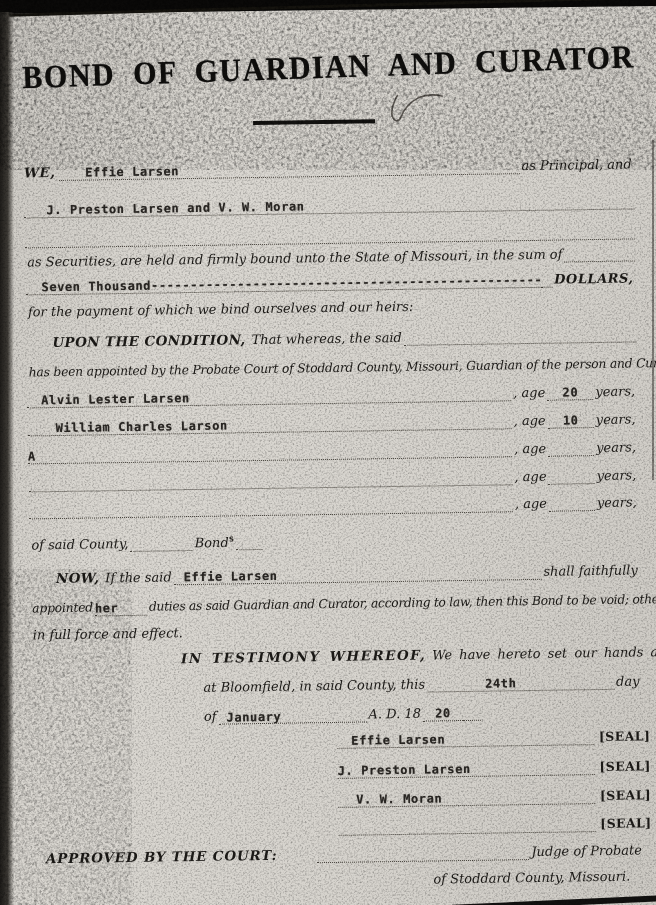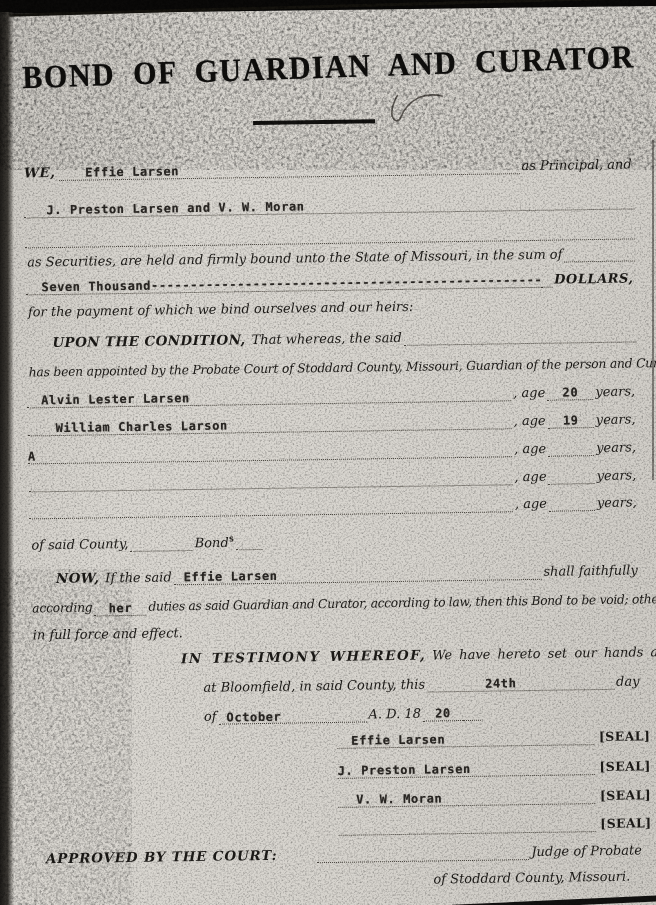--- a/index.html
+++ b/index.html
@@ -120,21 +120,21 @@
       </span>
       <span class="plain">years,</span>
     </div>
 
     <div class="row" style="margin-top:11px">
       <span class="fill">
         <span class="typed" style="margin-left:28px">William Charles Larson</span>
       </span>
       <span class="plain">, age</span>
       <span class="age-blank">
-        <span class="typed">19</span>
+        <span class="typed">10</span>
       </span>
       <span class="plain">years,</span>
     </div>
 
     <div class="row" style="margin-top:11px">
       <span class="fill">
         <span class="typed">A</span>
       </span>
       <span class="plain">, age</span>
       <span class="age-blank">
@@ -175,22 +175,22 @@
     <div class="row" style="margin-top:17px;padding-left:26px">
       <span class="lead">NOW,</span>
       <span class="plain">If the said</span>
       <span class="fill">
         <span class="typed" style="margin-left:10px">Effie Larsen</span>
       </span>
       <span class="plain">shall faithfully</span>
     </div>
 
     <div class="row small" style="margin-top:13px">
-      <span class="plain">according</span>
-      <span class="dotseg" style="width:52px;display:flex;justify-content:center;align-items:flex-end">
+      <span class="plain">appointed</span>
+      <span class="dotseg" style="width:52px;display:flex;align-items:flex-end">
         <span class="typed">her</span>
       </span>
       <span class="plain" style="letter-spacing:-.3px">duties as said Guardian and Curator, according to law, then this Bond to be void; otherwise to remain</span>
     </div>
 
     <div class="row" style="margin-top:9px">
       <span class="plain">in full force and effect.</span>
     </div>
 
     <div class="row wordy" style="margin-top:9px;padding-left:150px">
@@ -202,21 +202,21 @@
       <span class="plain">at Bloomfield, in said County, this</span>
       <span class="fill">
         <span class="typed" style="margin-left:58px">24th</span>
       </span>
       <span class="plain">day</span>
     </div>
 
     <div class="row" style="margin-top:12px;padding-left:170px">
       <span class="plain">of</span>
       <span class="dotseg" style="width:148px">
-        <span class="typed" style="margin-left:8px">October</span>
+        <span class="typed" style="margin-left:8px">January</span>
       </span>
       <span class="plain">A. D. 18</span>
       <span class="dotseg" style="width:40px;display:inline-flex;justify-content:center;align-items:flex-end">
         <span class="typed">20</span>
       </span>
       <span class="dotseg" style="width:18px"></span>
     </div>
 
     <div class="sig-block">
       <div class="row" style="margin-top:9px">

